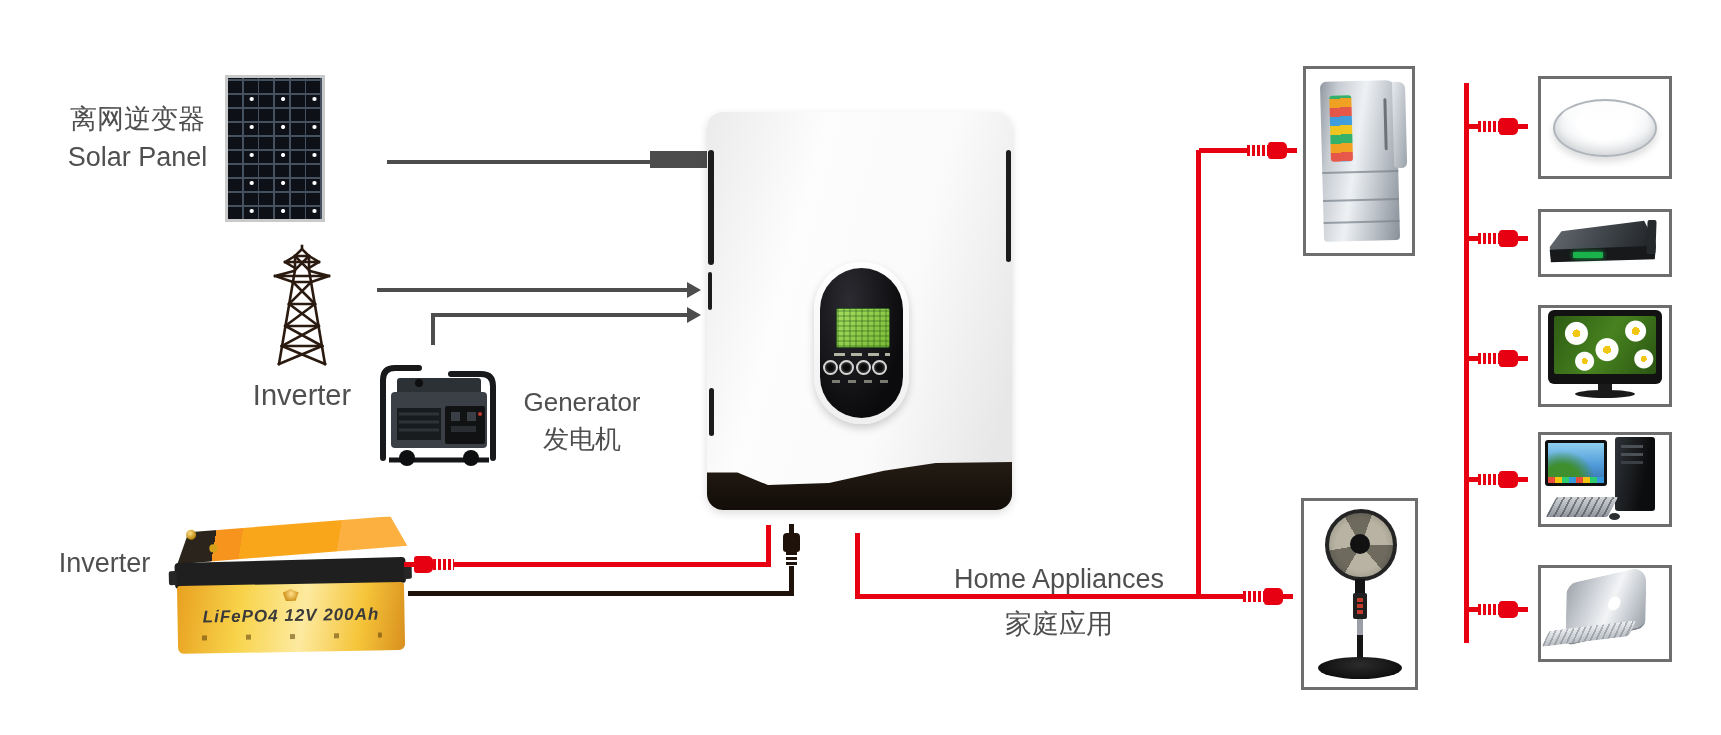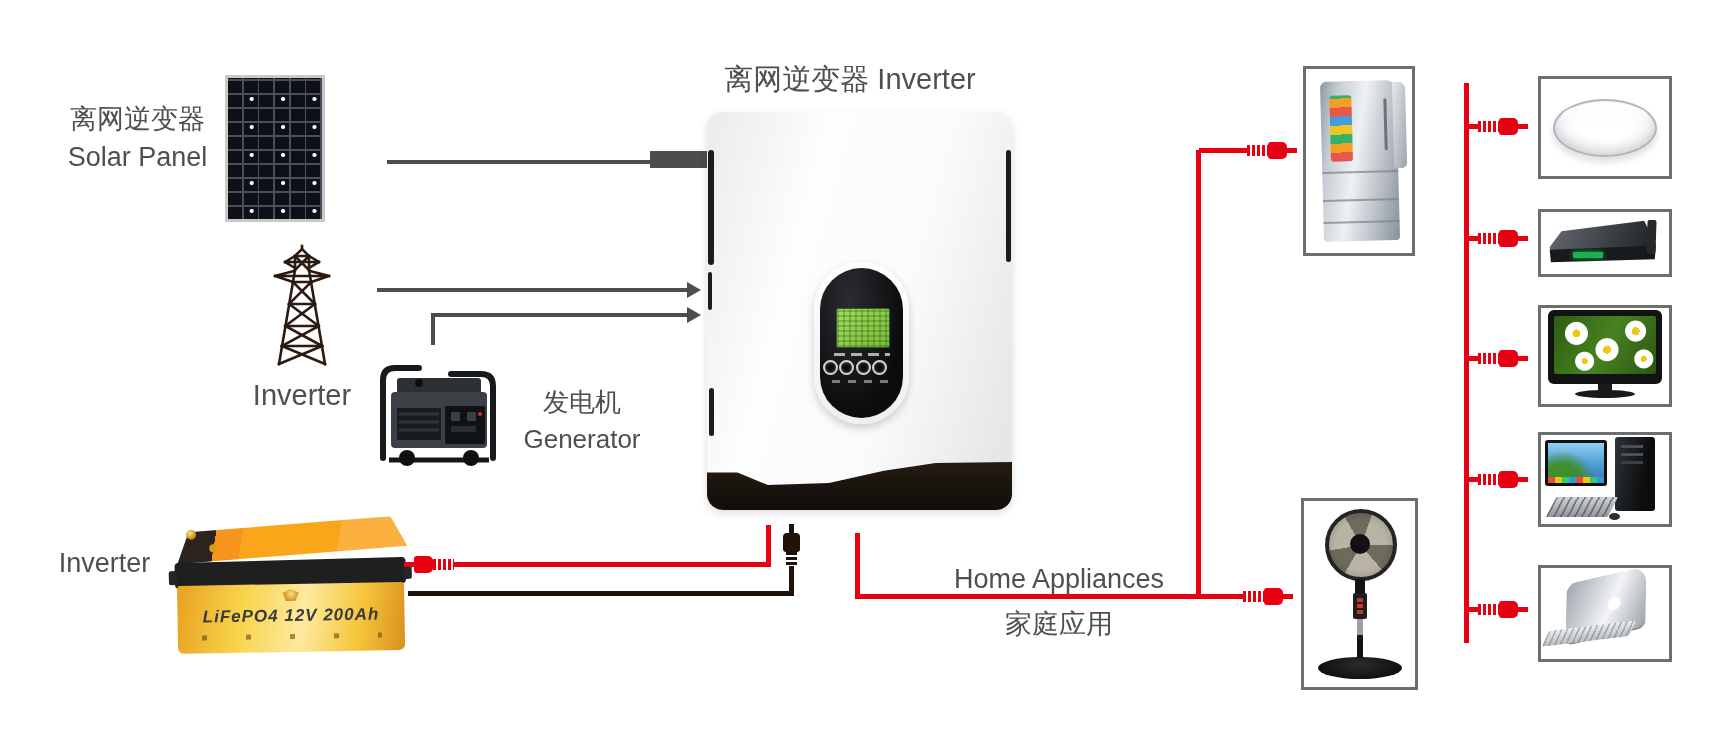--- a/index.html
+++ b/index.html
@@ -237,25 +237,24 @@
     <rect x="72" y="50" width="40" height="38" rx="2" fill="#101214"></rect>
     <rect x="78" y="56" width="9" height="9" fill="#3a3f45"></rect>
     <rect x="94" y="56" width="9" height="9" fill="#3a3f45"></rect>
     <rect x="78" y="70" width="25" height="6" fill="#2a2e33"></rect>
     <circle cx="107" cy="58" r="2" fill="#c0392b"></circle>
     <path d="M16,104 H116" stroke="#141618" stroke-width="5"></path>
     <circle cx="34" cy="102" r="8" fill="#0e0f10"></circle>
     <circle cx="98" cy="102" r="8" fill="#0e0f10"></circle>
   </svg>
   <div class="lbl gen-lbl">
+    <div>Generator</div>
     <div>发电机</div>
-    <div>Generator</div>
-  </div>
-
-  <div class="lbl inv-title">离网逆变器 Inverter</div>
+  </div>
+
   <div class="inverter">
     <div class="inv-bracket">
       <div class="inv-hole" style="left:22px;"></div>
       <div class="inv-hole" style="left:188px;"></div>
     </div>
     <div class="inv-body"></div>
     <div class="inv-vent" style="left:1px;top:38px;width:6px;height:115px;"></div>
     <div class="inv-vent" style="left:1px;top:160px;width:4px;height:38px;"></div>
     <div class="inv-vent" style="left:2px;top:276px;width:5px;height:48px;"></div>
     <div class="inv-vent" style="right:1px;top:38px;width:5px;height:112px;"></div>

